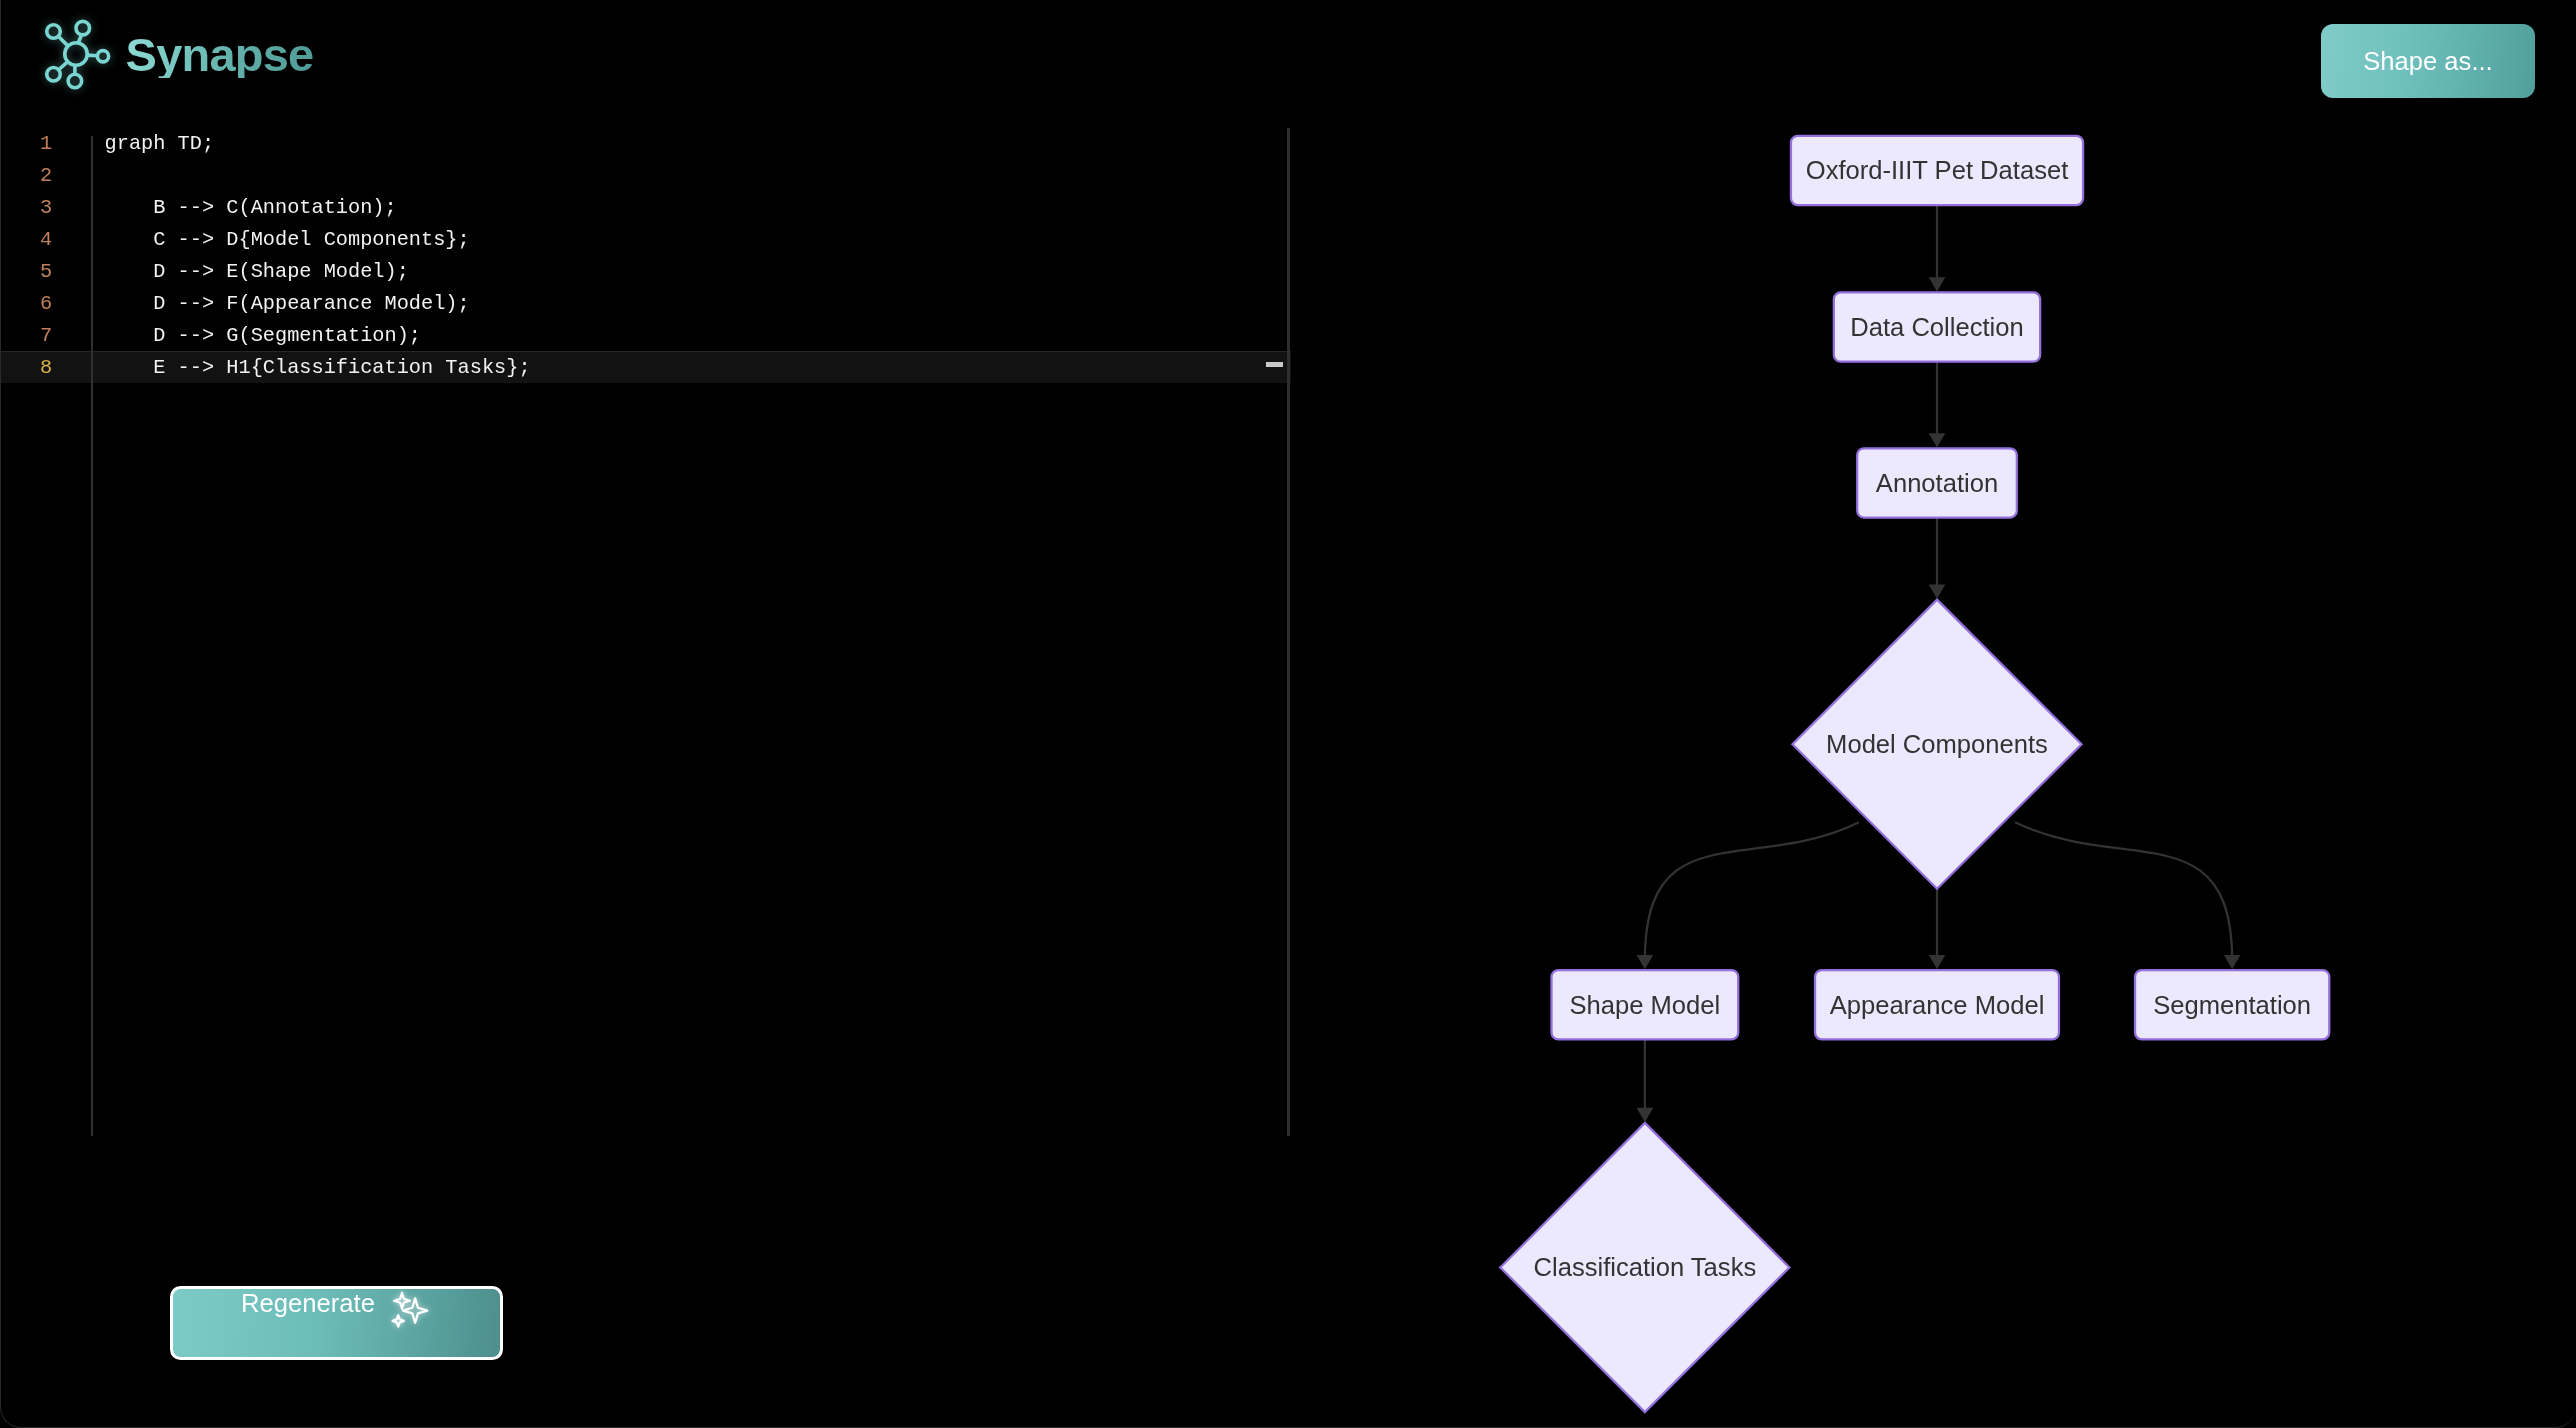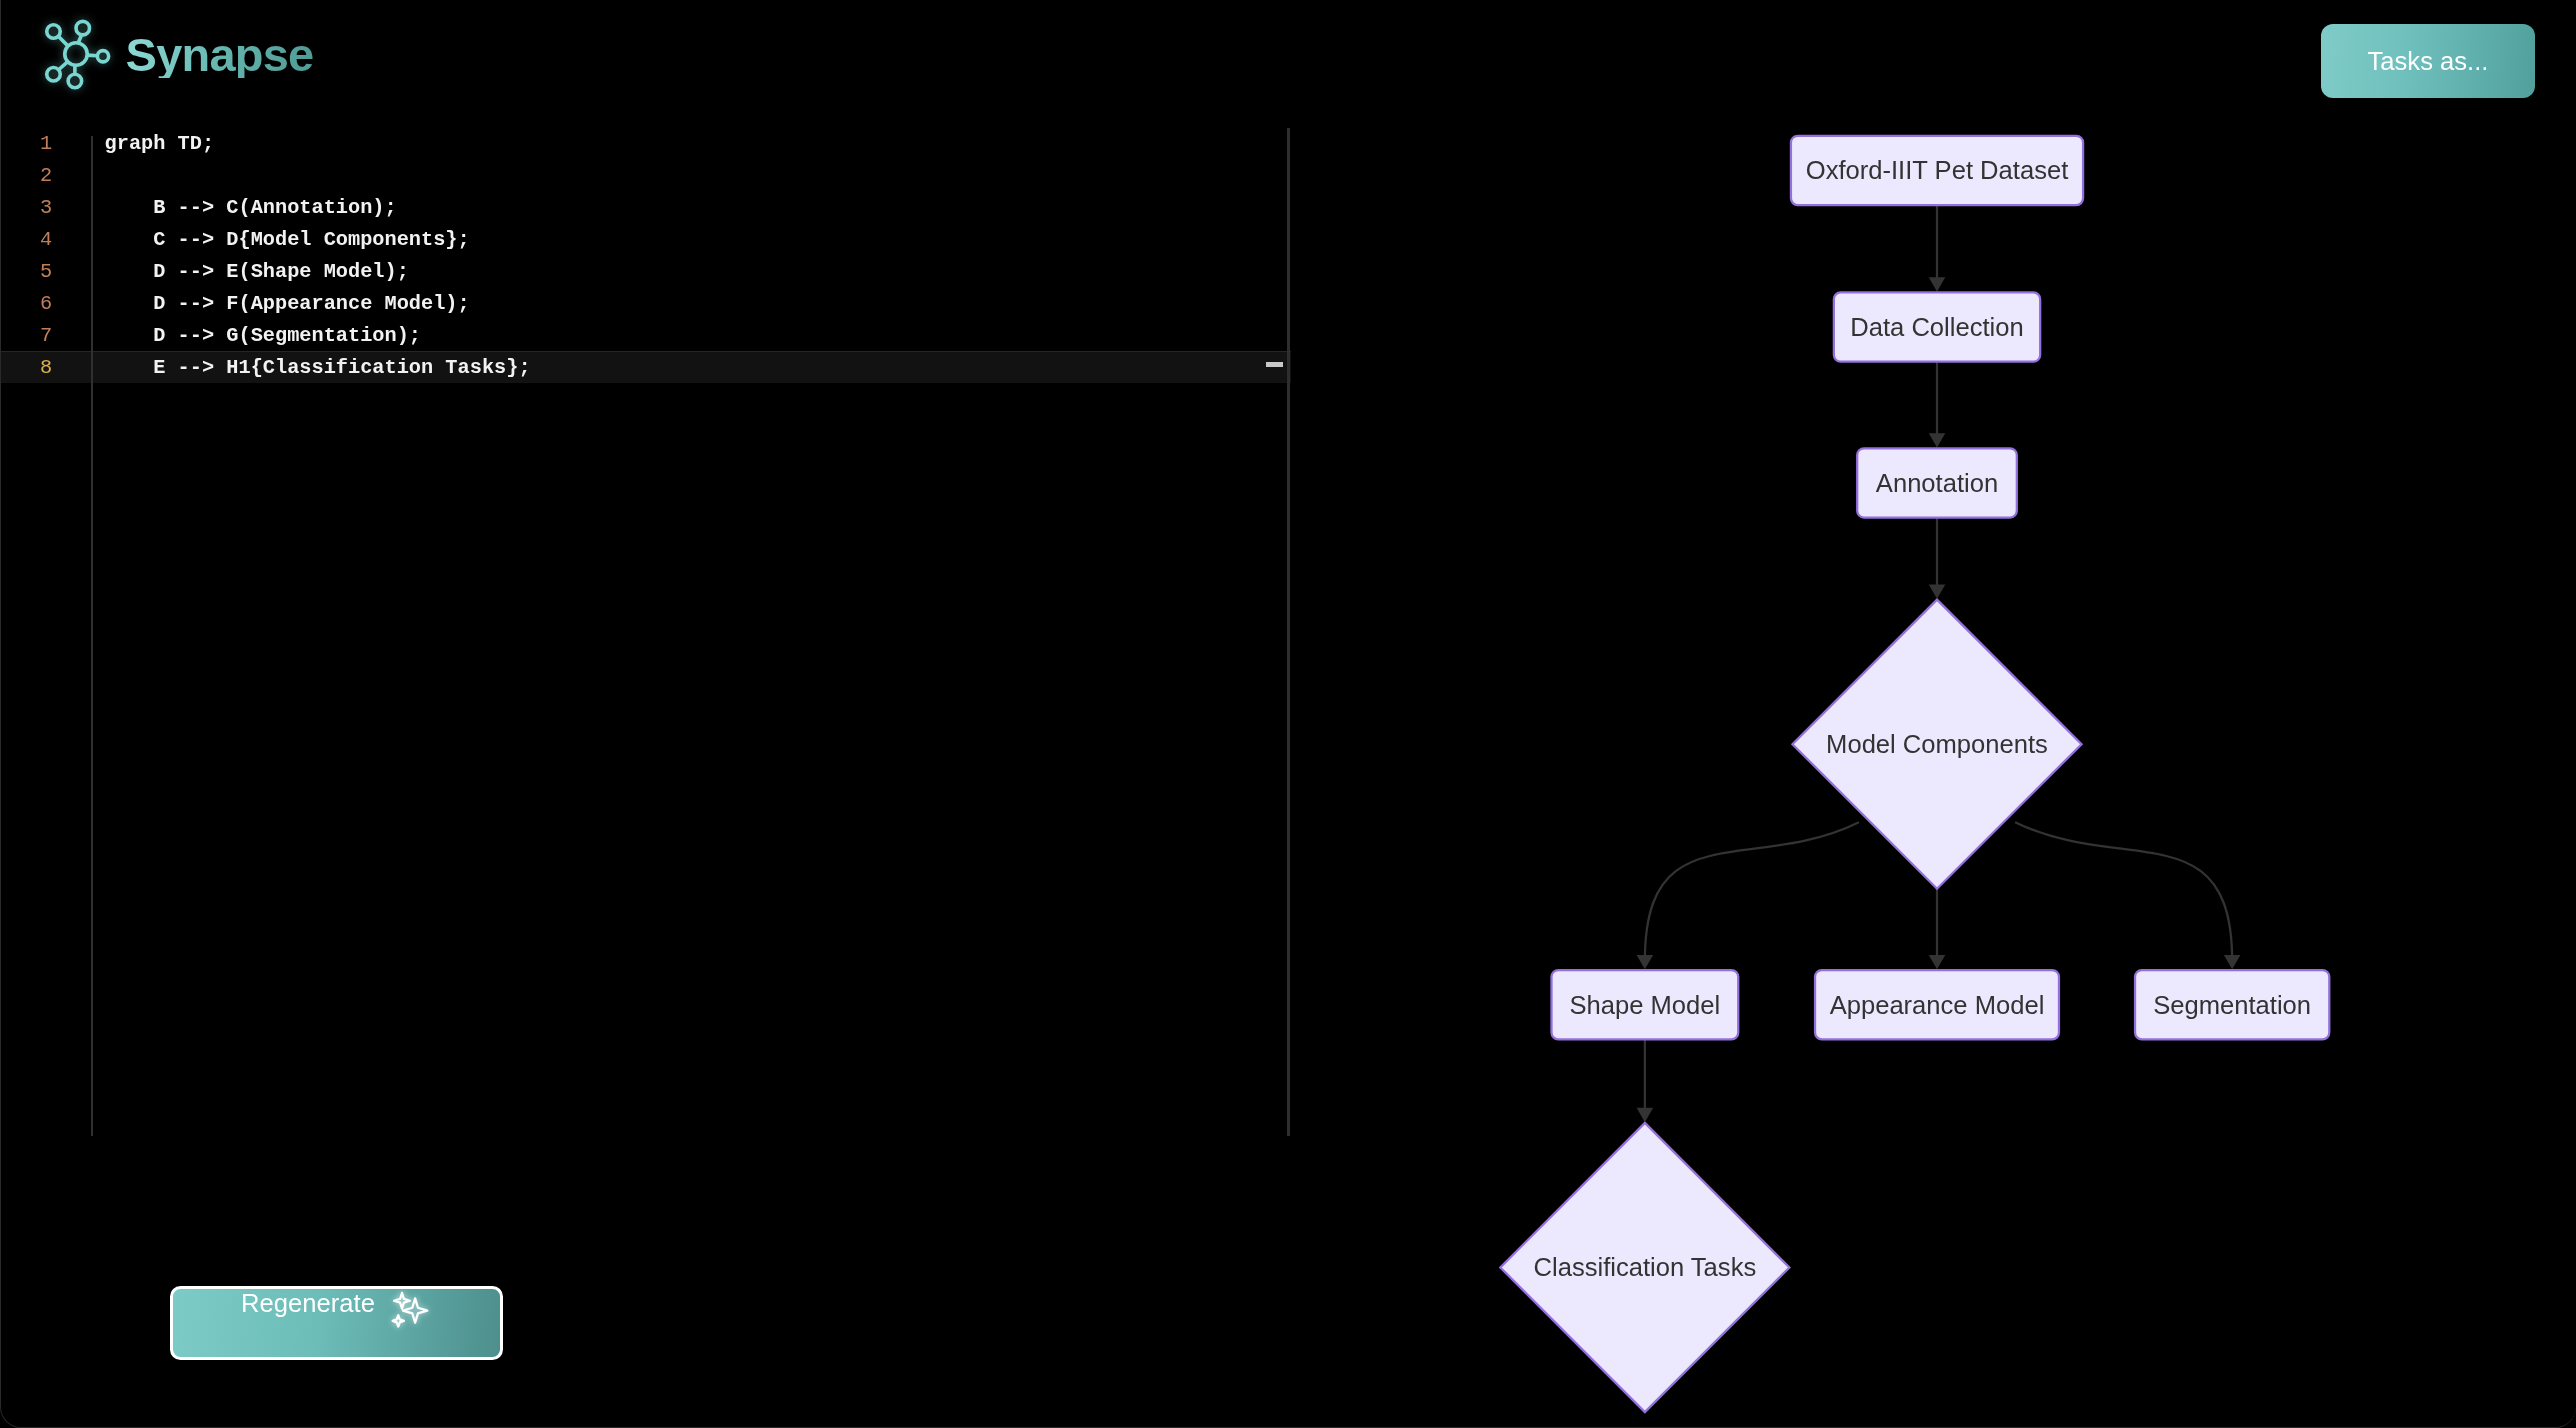--- a/index.html
+++ b/index.html
@@ -145,21 +145,20 @@
     user-select: none;
   }
   .code-row.active .ln { color: #d9b24c; }
 
   .code-text {
     padding-left: 13.6px;
     font-family: "Liberation Mono", monospace;
     font-size: 20.3px;
     color: #f2f2f2;
     white-space: pre;
-    font-weight: bold;
   }
 
   
   .regen-btn {
     position: absolute;
     left: 169px;
     top: 1286px;
     width: 333px;
     height: 74px;
     border-radius: 10.5px;
@@ -239,21 +238,21 @@
         <line x1="16.5" y1="16.5" x2="25" y2="25"></line>
         <line x1="37" y1="15" x2="34" y2="22"></line>
         <line x1="42" y1="33" x2="51" y2="33.5"></line>
         <line x1="16.5" y1="46" x2="25" y2="38.5"></line>
         <line x1="31" y1="42" x2="31" y2="50"></line>
       </g>
     </svg>
     <div class="brand-name">Synapse</div>
   </div>
 
-  <button class="save-btn">Tasks as...</button>
+  <button class="save-btn">Shape as...</button>
 </div>
 
 <div class="editor-pane">
   <div class="code-area" id="code-area">
       <div class="code-row">
         <div class="ln">1</div>
         <div class="code-text">graph TD;</div>
       </div>
       <div class="code-row">
         <div class="ln">2</div>

